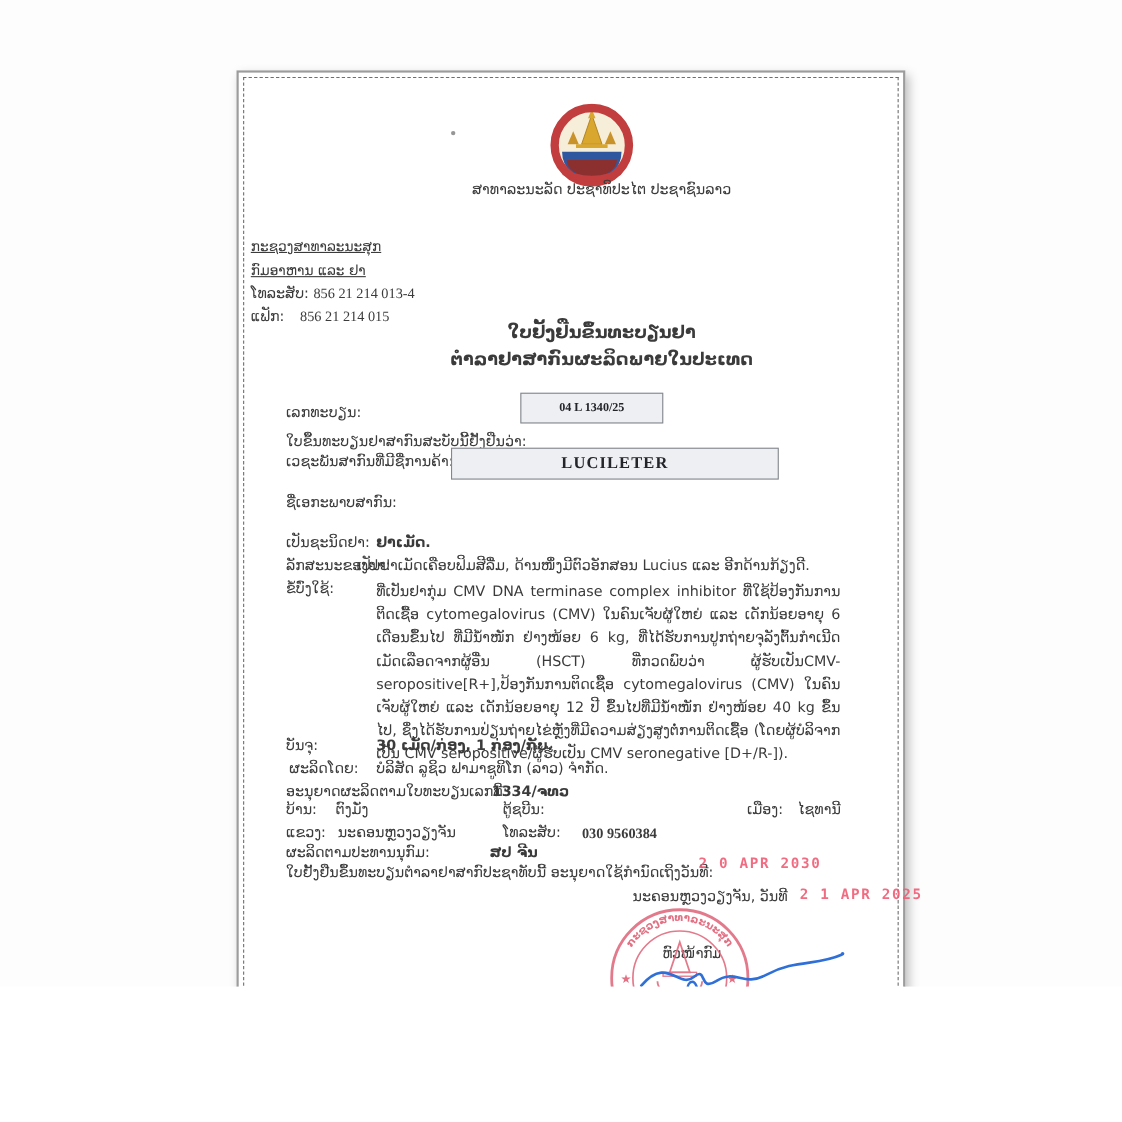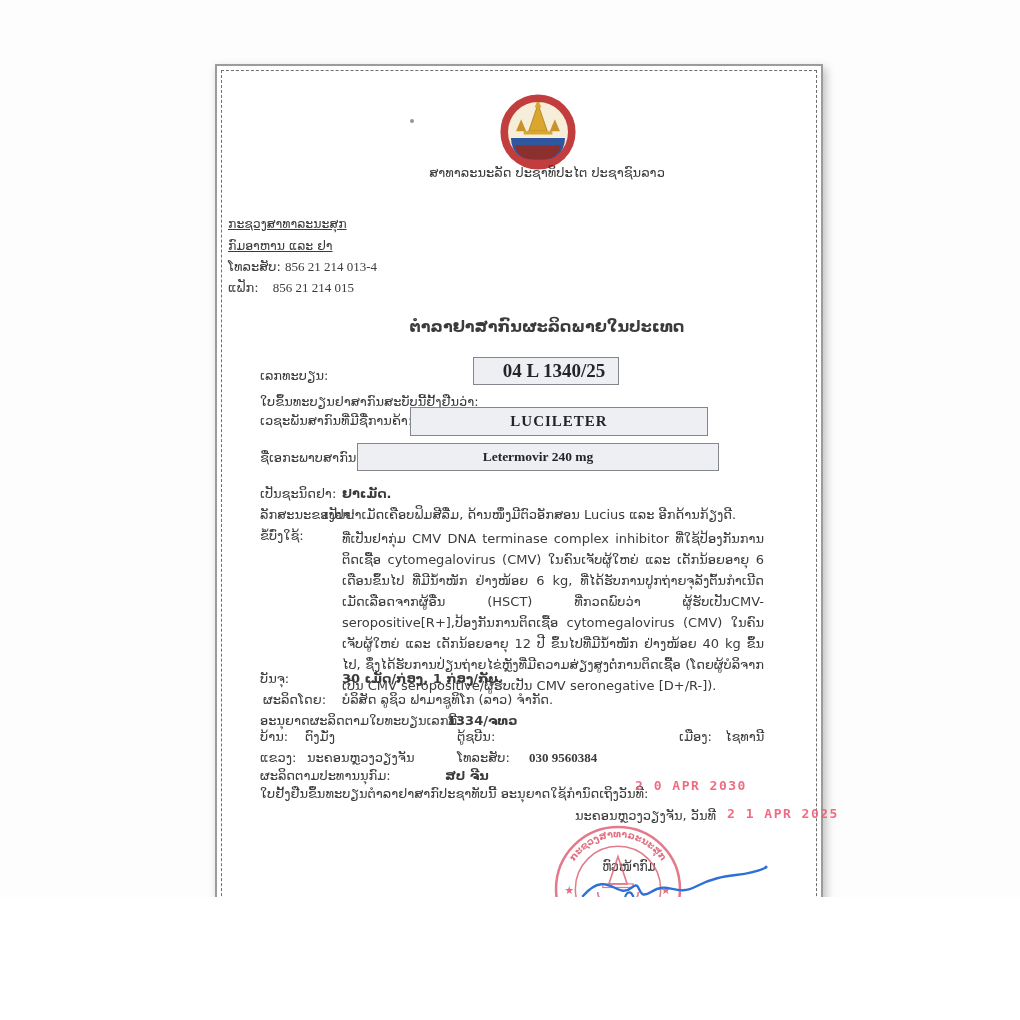--- a/index.html
+++ b/index.html
@@ -52,32 +52,32 @@
     <div class="t u" style="left:11px;top:172px;font-size:12.5px;">ກົມອາຫານ ແລະ ຢາ</div>
     <div class="t" style="left:11px;top:193px;">
       <span>ໂທລະສັບ:</span>
       <span class="serif">856 21 214 013-4</span>
     </div>
     <div class="t" style="left:11px;top:214px;">
       <span>ແຟັກ:</span>
       <span class="serif" style="margin-left:10px;">856 21 214 015</span>
     </div>
 
+    <div class="t center bold" style="top:226px;font-size:16px;">ໃບຢັ້ງຢືນຂຶ້ນທະບຽນຢາ</div>
     <div class="t center bold" style="top:251px;font-size:16px;">ຕຳລາຢາສາກົນຜະລິດພາຍໃນປະເທດ</div>
 
     <div class="t" style="left:43px;top:302px;">ເລກທະບຽນ:</div>
-    <div class="vbox" style="left:256px;top:291px;width:128px;height:26px;font-size:19px;padding-left:16px;">04 L 1340/25</div>
+    <div class="vbox" style="left:256px;top:291px;width:128px;height:26px;font-size:11px;">04 L 1340/25</div>
 
     <div class="t" style="left:43px;top:328px;">ໃບຂຶ້ນທະບຽນຢາສາກົນສະບັບນີ້ຢັ້ງຢືນວ່າ:</div>
 
     <div class="t" style="left:43px;top:347px;">ເວຊະພັນສາກົນທີ່ມີຊື່ການຄ້າ:</div>
     <div class="vbox" style="left:193px;top:341px;width:296px;height:27px;font-size:15px;letter-spacing:1px;">LUCILETER</div>
 
     <div class="t" style="left:43px;top:384px;">ຊື່ເອກະພາບສາກົນ:</div>
-    <div class="vbox" style="left:140px;top:377px;width:360px;height:26px;font-size:13.5px;">Letermovir 240 mg</div>
 
     <div class="t" style="left:43px;top:420px;">ເປັນຊະນິດຢາ:</div>
     <div class="t bold" style="left:125px;top:420px;">ຢາເມັດ.</div>
 
     <div class="t" style="left:43px;top:441px;">ລັກສະນະຂອງຢາ:</div>
     <div class="t" style="left:107px;top:441px;max-width:425px;">ເປັນຢາເມັດເຄືອບຟິມສີລື່ມ, ດ້ານໜຶ່ງມີຕົວອັກສອນ Lucius ແລະ ອີກດ້ານກ້ຽງດີ.</div>
 
     <div class="t" style="left:43px;top:462px;text-align:center;">ຂໍ້ບົ່ງໃຊ້:</div>
     <div class="t wrap para" style="left:125px;top:462px;width:422px;">ທີ່ເປັນຢາກຸ່ມ CMV DNA terminase complex inhibitor ທີ່ໃຊ້ປ້ອງກັນການຕິດເຊື້ອ cytomegalovirus (CMV) ໃນຄົນເຈັບຜູ້ໃຫຍ່ ແລະ ເດັກນ້ອຍອາຍຸ 6 ເດືອນຂຶ້ນໄປ ທີ່ມີນ້ຳໜັກ ຢ່າງໜ້ອຍ 6 kg, ທີ່ໄດ້ຮັບການປູກຖ່າຍຈຸລັງຕົ້ນກຳເນີດເມັດເລືອດຈາກຜູ້ອື່ນ (HSCT) ທີ່ກວດພົບວ່າ ຜູ້ຮັບເປັນCMV-seropositive[R+],ປ້ອງກັນການຕິດເຊື້ອ cytomegalovirus (CMV) ໃນຄົນເຈັບຜູ້ໃຫຍ່ ແລະ ເດັກນ້ອຍອາຍຸ 12 ປີ ຂຶ້ນໄປທີ່ມີນ້ຳໜັກ ຢ່າງໜ້ອຍ 40 kg ຂຶ້ນໄປ, ຊຶ່ງໄດ້ຮັບການປ່ຽນຖ່າຍໄຂ່ຫຼັງທີ່ມີຄວາມສ່ຽງສູງຕໍ່ການຕິດເຊື້ອ (ໂດຍຜູ້ບໍລິຈາກເປັນ CMV seropositive/ຜູ້ຮັບເປັນ CMV seronegative [D+/R-]).</div>
 

